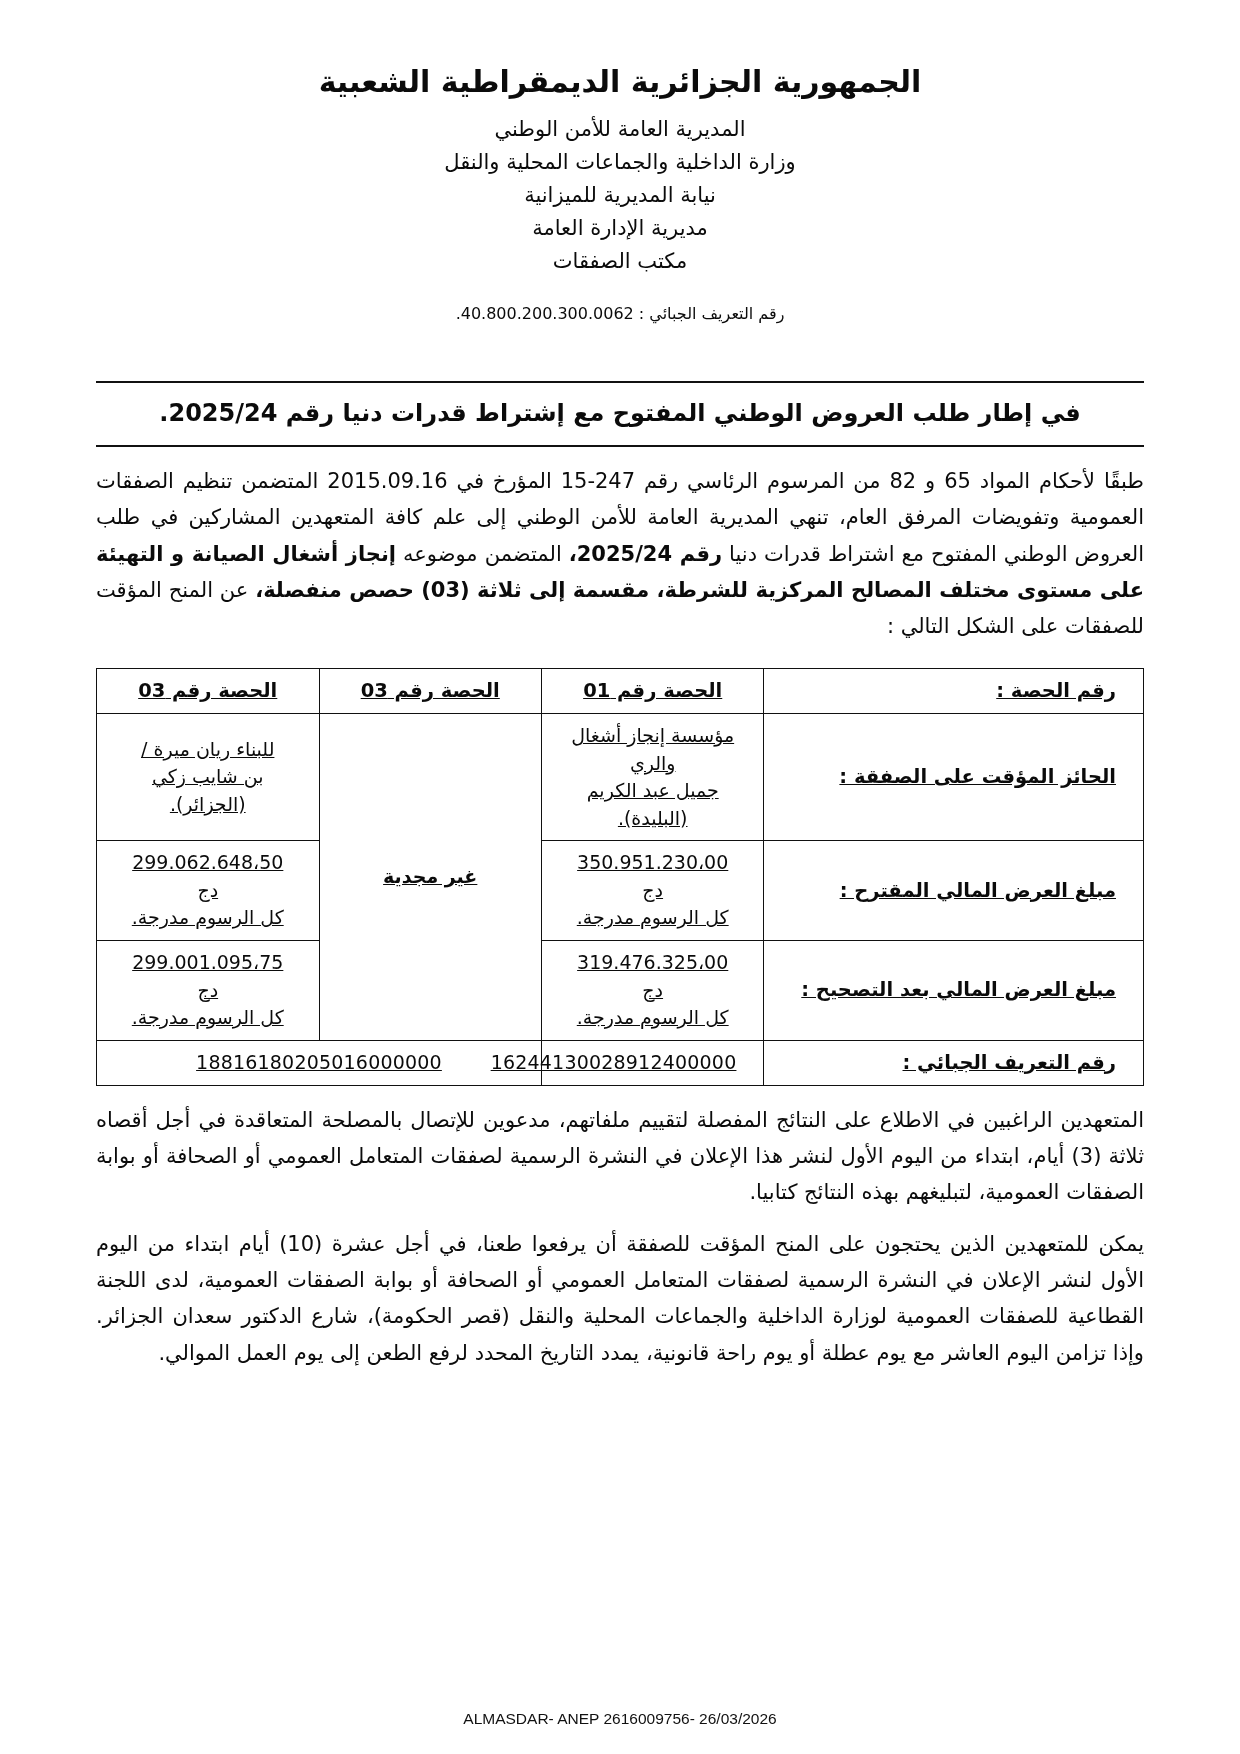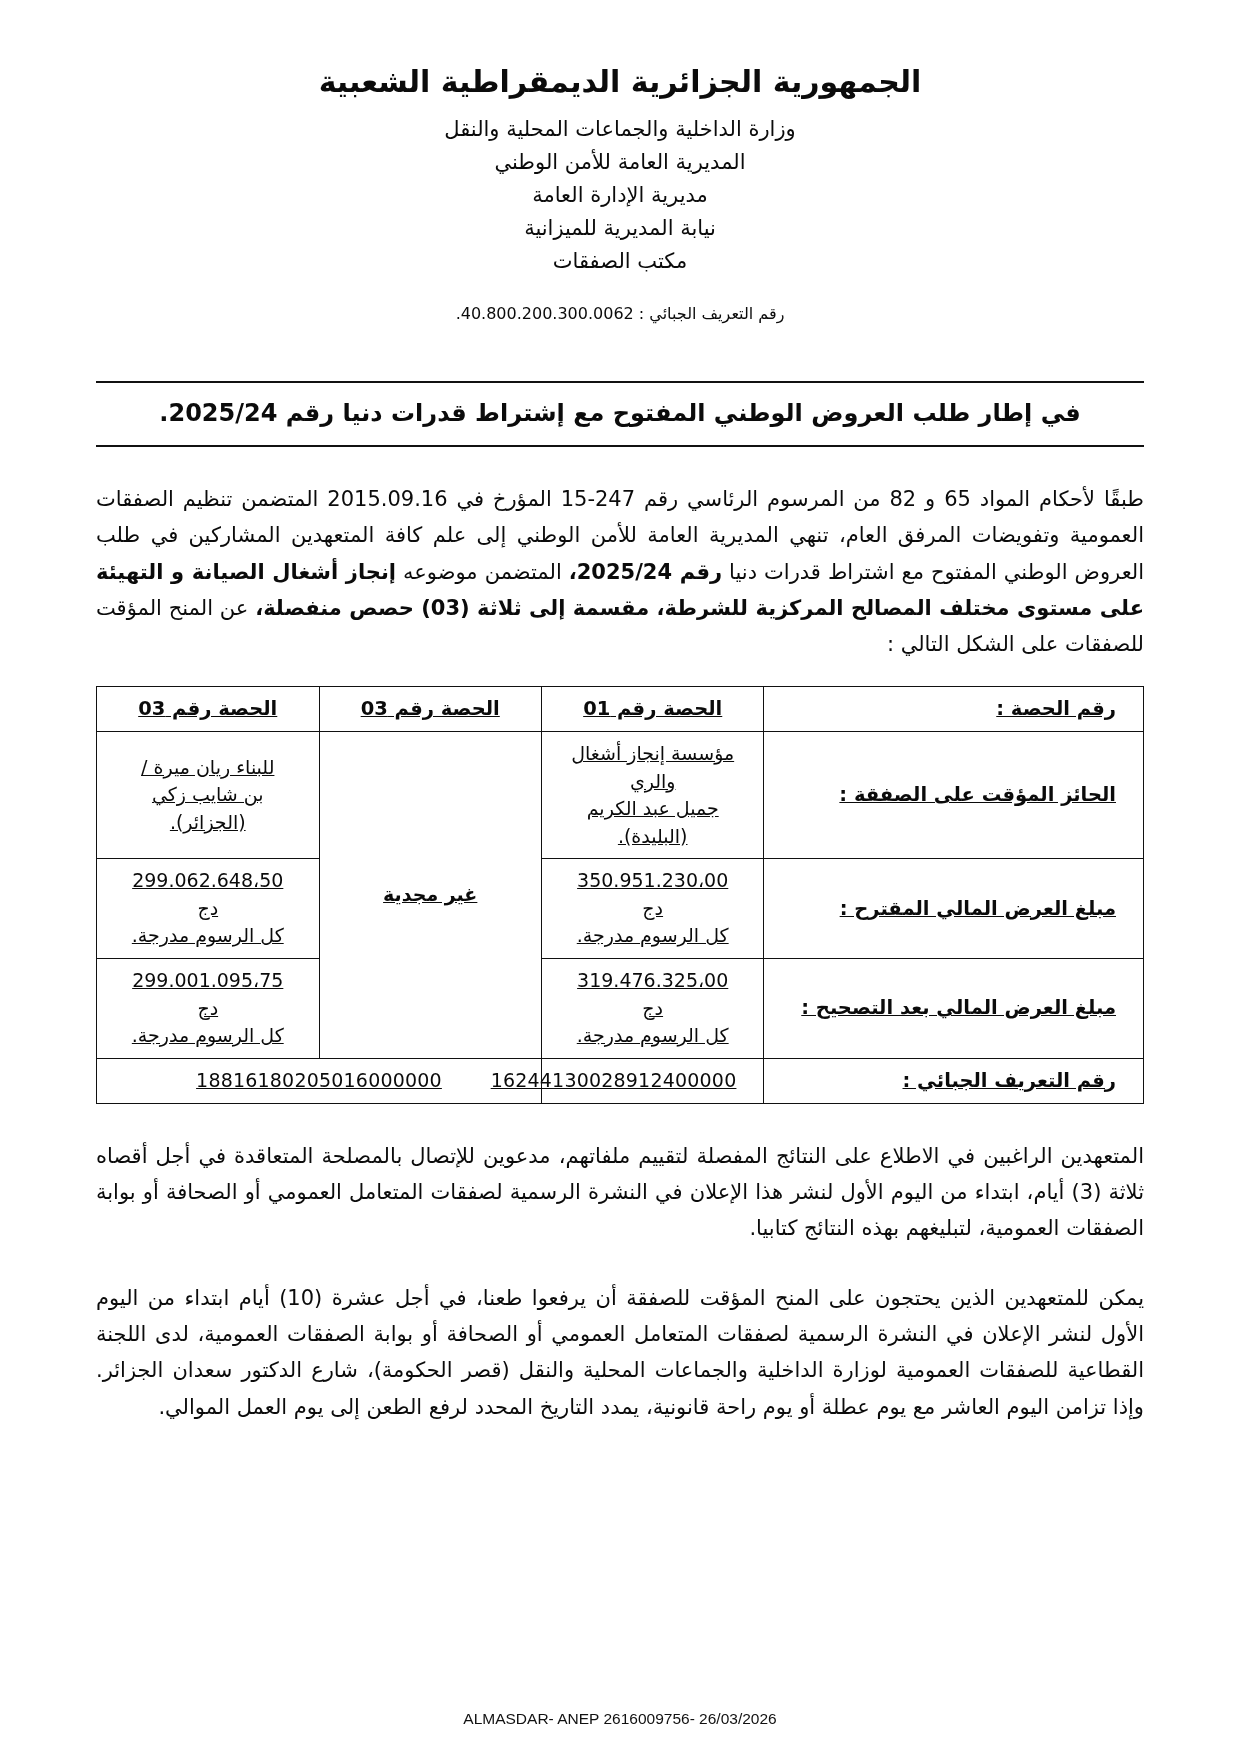--- a/index.html
+++ b/index.html
@@ -59,21 +59,21 @@
     font-weight: bold;
     line-height: 1.5;
   }
 
   
   .para {
     font-size: 21px;
     line-height: 1.72;
     text-align: justify;
     text-justify: inter-word;
-    margin-top: 34px;
+    margin-top: 16px;
   }
   .para b { font-weight: bold; }
 
   
   table.results {
     border-collapse: collapse;
     width: 100%;
     margin-top: 24px;
     table-layout: fixed;
   }
@@ -116,24 +116,24 @@
     direction: ltr;
   }
 </style>
 </head>
 <body>
 
 <div class="page">
 
   <div class="header">
     <div class="hdr-main">الجمهورية الجزائرية الديمقراطية الشعبية</div>
+    <div class="hdr-line">المديرية العامة للأمن الوطني</div>
     <div class="hdr-line">وزارة الداخلية والجماعات المحلية والنقل</div>
-    <div class="hdr-line">المديرية العامة للأمن الوطني</div>
+    <div class="hdr-line">نيابة المديرية للميزانية</div>
     <div class="hdr-line">مديرية الإدارة العامة</div>
-    <div class="hdr-line">نيابة المديرية للميزانية</div>
     <div class="hdr-line">مكتب الصفقات</div>
     <div class="tax-line">رقم التعريف الجبائي : 40.800.200.300.0062.</div>
   </div>
 
   <div class="title-block">
     <div class="title-line">في إطار طلب العروض الوطني المفتوح مع إشتراط قدرات دنيا رقم 2025/24.</div>
   </div>
 
   <div class="para">
     <span>طبقًا لأحكام المواد 65 و 82 من المرسوم الرئاسي رقم 247-15 المؤرخ في 2015.09.16 المتضمن تنظيم الصفقات العمومية وتفويضات المرفق العام، تنهي المديرية العامة للأمن الوطني إلى علم كافة المتعهدين المشاركين في طلب العروض الوطني المفتوح مع اشتراط قدرات دنيا </span><b>رقم 2025/24،</b><span> المتضمن موضوعه </span><b>إنجاز أشغال الصيانة و التهيئة على مستوى مختلف المصالح المركزية للشرطة، مقسمة إلى ثلاثة (03) حصص منفصلة،</b><span> عن المنح المؤقت للصفقات على الشكل التالي :</span>

